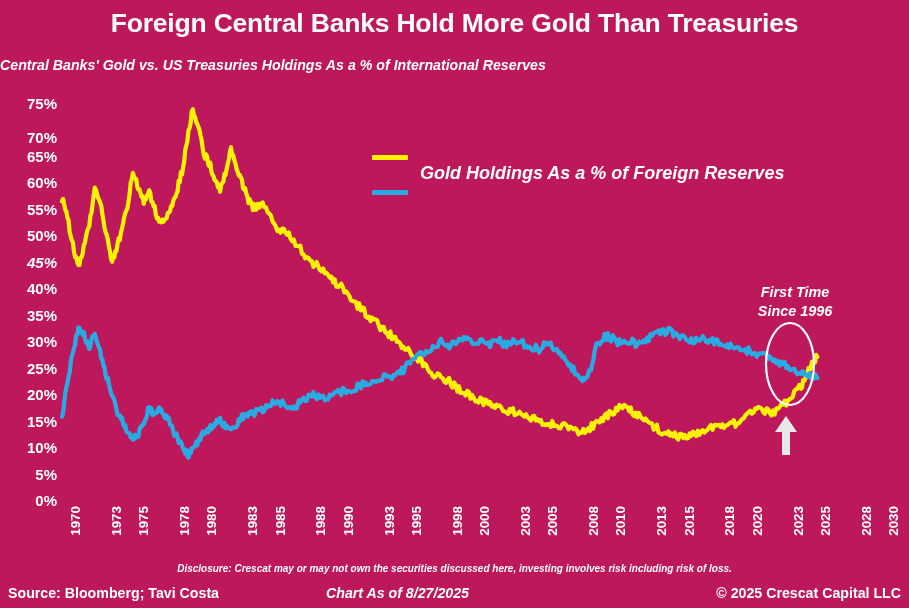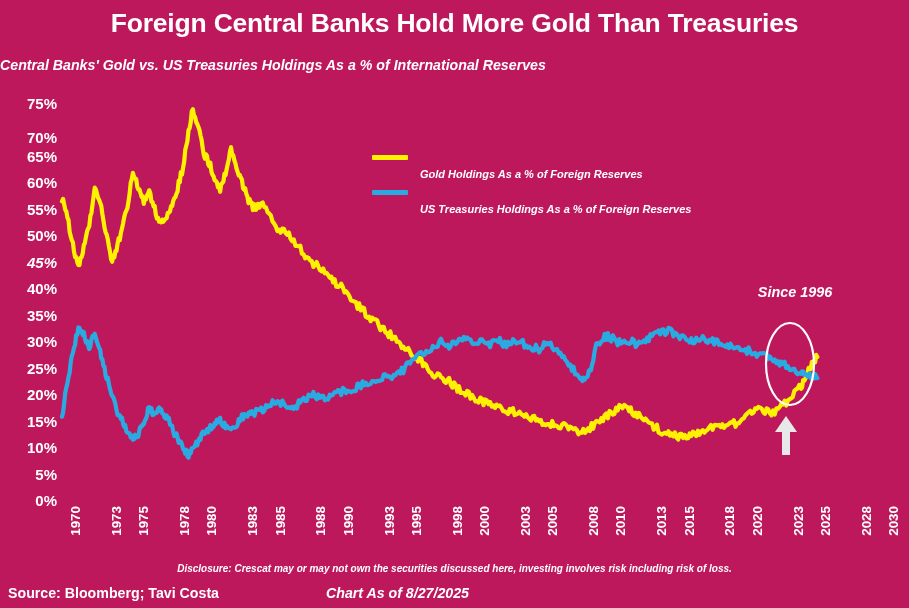--- a/index.html
+++ b/index.html
@@ -108,21 +108,21 @@
     height: 35px;
   }
   .legend-swatch {
     width: 36px;
     height: 5px;
     border-radius: 1px;
     margin-right: 12px;
     flex: 0 0 auto;
   }
   .legend-label {
-    font-size: 11px;
+    font-size: 18px;
     font-style: italic;
     font-weight: bold;
     color: #ffffff;
     white-space: nowrap;
     margin-top: 32px;
   }
 
   
   #annotation {
     position: absolute;
@@ -248,25 +248,26 @@
       </g>
   </svg>
 
   <div id="legend">
     <div class="legend-row">
       <span class="legend-swatch" style="background:#FFF200"></span>
       <span class="legend-label">Gold Holdings As a % of Foreign Reserves</span>
     </div>
     <div class="legend-row">
       <span class="legend-swatch" style="background:#29ABE2"></span>
-      <span class="legend-label">US Treasuries Holdings As a % of Foreign Reserves</span>
     </div>
   </div>
 
   <div id="annotation">
+    <span>First Time</span>
     <span>Since 1996</span>
   </div>
 
   <div id="disclosure">Disclosure: Crescat may or may not own the securities discussed here, investing involves risk including risk of loss.</div>
   <div id="footer-left">Source: Bloomberg; Tavi Costa</div>
   <div id="footer-center">Chart As of 8/27/2025</div>
+  <div id="footer-right">© 2025 Crescat Capital LLC</div>
 
 </div>
 
 </body></html>

